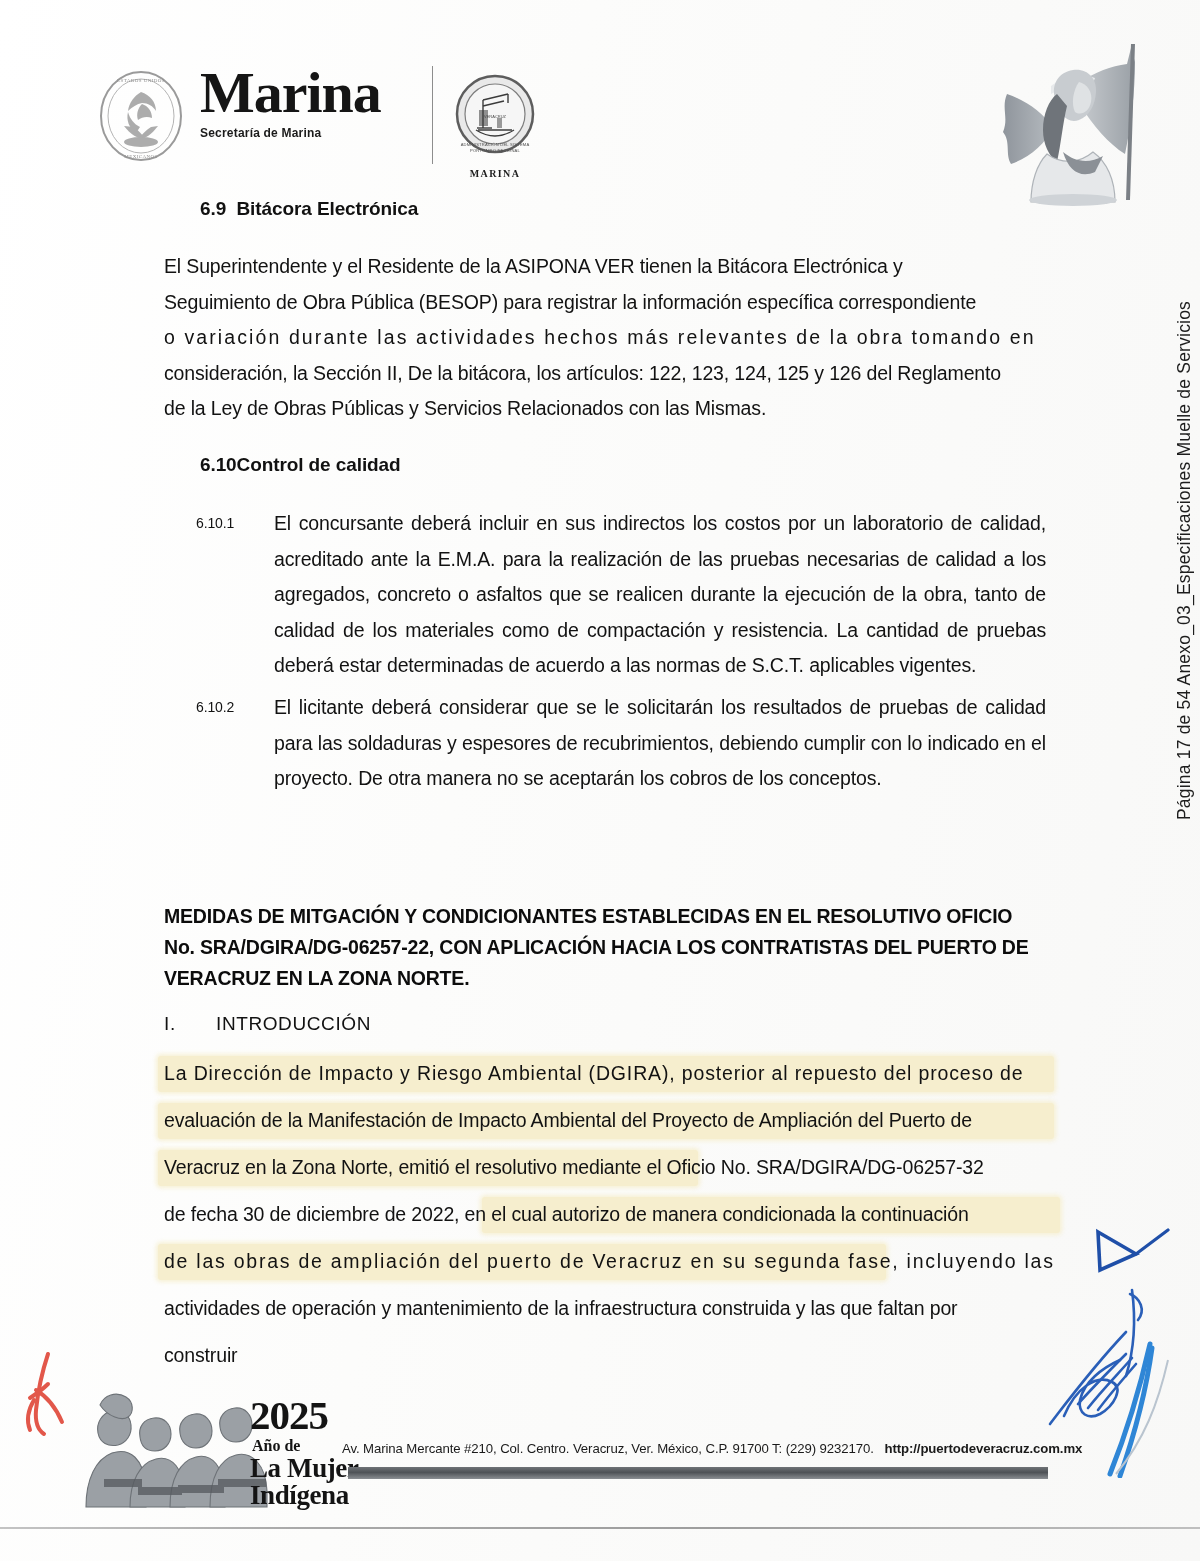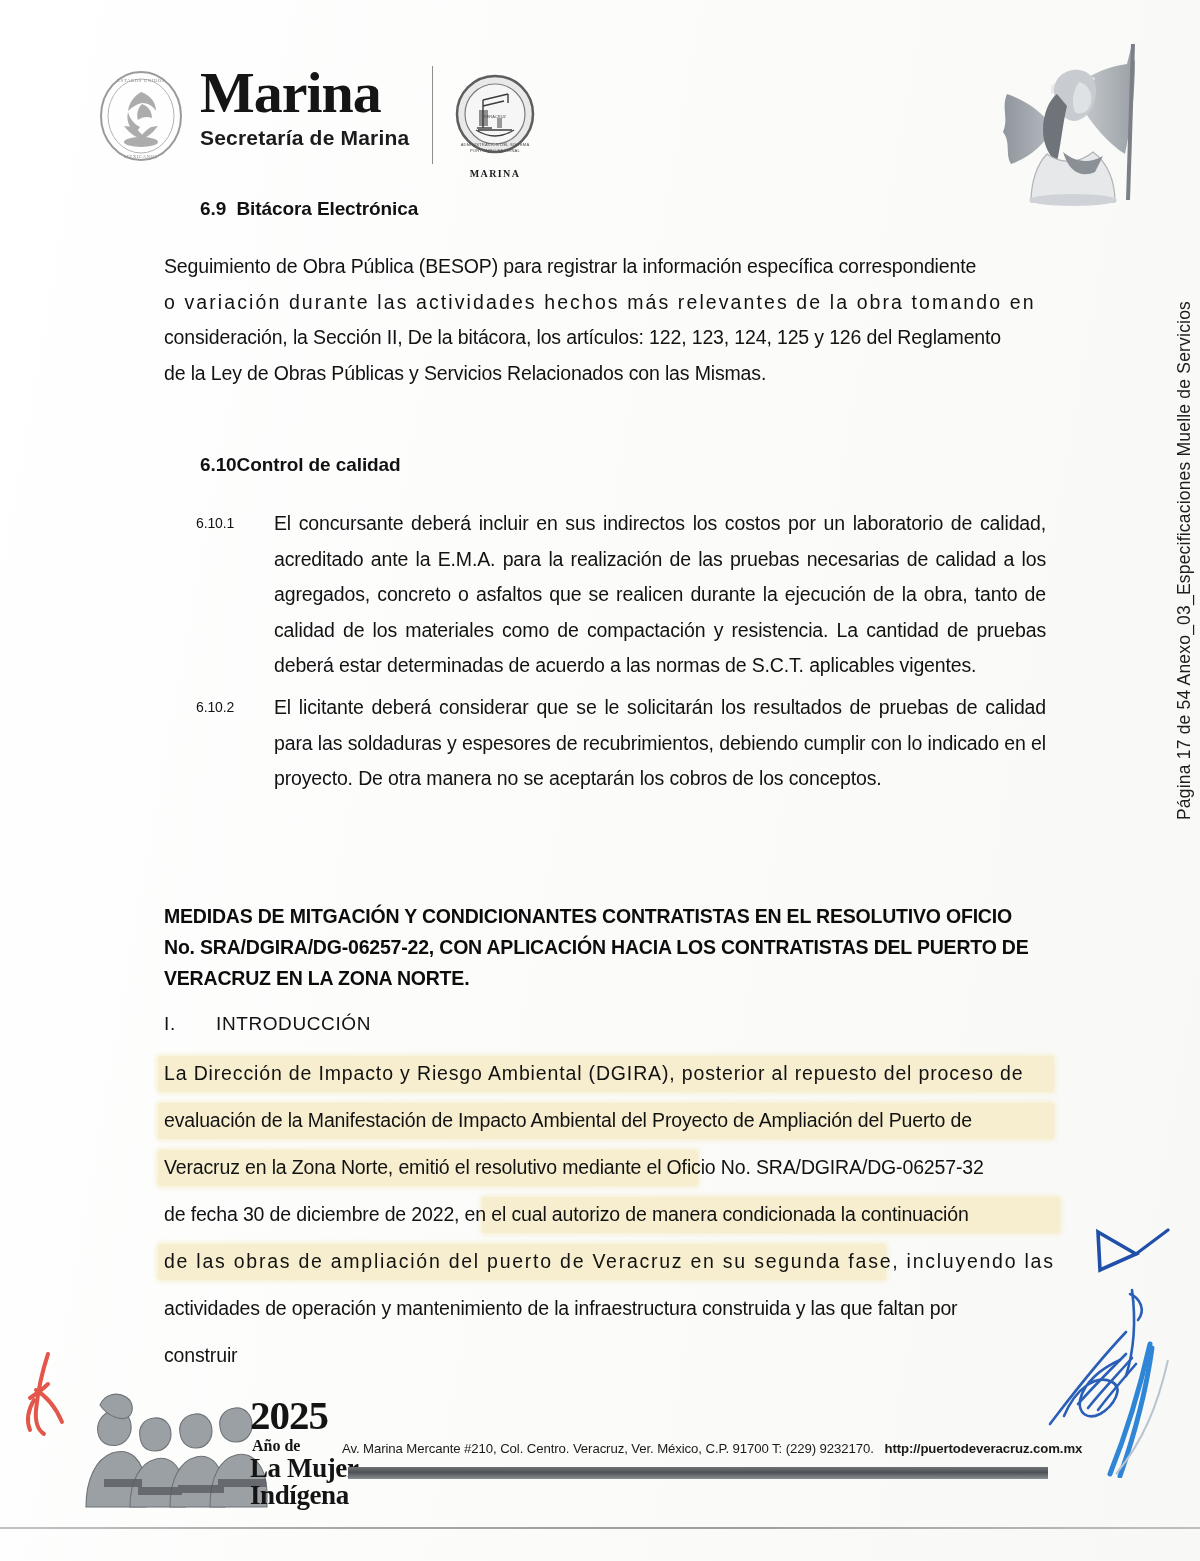--- a/index.html
+++ b/index.html
@@ -51,21 +51,21 @@
     font-family: "Liberation Serif", serif;
     font-weight: bold;
     font-size: 58px;
     letter-spacing: -1px;
     color: #151515;
     line-height: 1;
   }
   .brand-sub {
     font-family: "Liberation Sans", sans-serif;
     font-weight: bold;
-    font-size: 21px;
+    font-size: 12px;
     color: #1b1b1b;
     letter-spacing: 0.2px;
     margin-top: 4px;
   }
   .brand-divider {
     position: absolute;
     left: 432px;
     top: 14px;
     width: 1px;
     height: 98px;
@@ -368,20 +368,23 @@
     </svg>
   </div>
 
   <div id="content">
 
     <div class="blk sec-head" style="left:200px; top:198px;">
       <span class="sec-num">6.9</span>&nbsp;&nbsp;<span>Bitácora Electrónica</span>
     </div>
 
     <div class="blk" style="left:164px; top:249px; width:882px;">
+      <div class="para just-line">
+        <span>El Superintendente y el Residente de la ASIPONA VER tienen la Bitácora Electrónica y</span>
+      </div>
       <div class="para">
         <span>Seguimiento de Obra Pública (BESOP) para registrar la información específica correspondiente</span>
       </div>
       <div class="para just-line">
         <span style="letter-spacing:2.1px;">o variación durante las actividades hechos más relevantes de la obra tomando en</span>
       </div>
       <div class="para">
         <span>consideración, la Sección II, De la bitácora, los artículos: 122, 123, 124, 125 y 126 del Reglamento</span>
       </div>
       <div class="para">
@@ -401,21 +404,21 @@
     </div>
 
     <div class="blk" style="left:274px; top:690px; width:772px;">
       <div class="numbered">
         <span class="marker">6.10.2</span>
         <span>El licitante deberá considerar que se le solicitarán los resultados de pruebas de calidad para las soldaduras y espesores de recubrimientos, debiendo cumplir con lo indicado en el proyecto. De otra manera no se aceptarán los cobros de los conceptos.</span>
       </div>
     </div>
 
     <div class="blk" style="left:164px; top:901px; width:890px;">
-      <div class="bold-title">MEDIDAS DE MITGACIÓN Y CONDICIONANTES CONTRATISTAS EN EL RESOLUTIVO OFICIO</div>
+      <div class="bold-title">MEDIDAS DE MITGACIÓN Y CONDICIONANTES ESTABLECIDAS EN EL RESOLUTIVO OFICIO</div>
       <div class="bold-title">No. SRA/DGIRA/DG-06257-22, CON APLICACIÓN HACIA LOS CONTRATISTAS DEL PUERTO DE</div>
       <div class="bold-title">VERACRUZ EN LA ZONA NORTE.</div>
     </div>
 
     <div class="blk roman-head" style="left:164px; top:1013px;">
       <span class="rnum">I.</span><span>INTRODUCCIÓN</span>
     </div>
 
     <div class="blk hl-para" style="left:164px; top:1050px; width:890px;">
 

